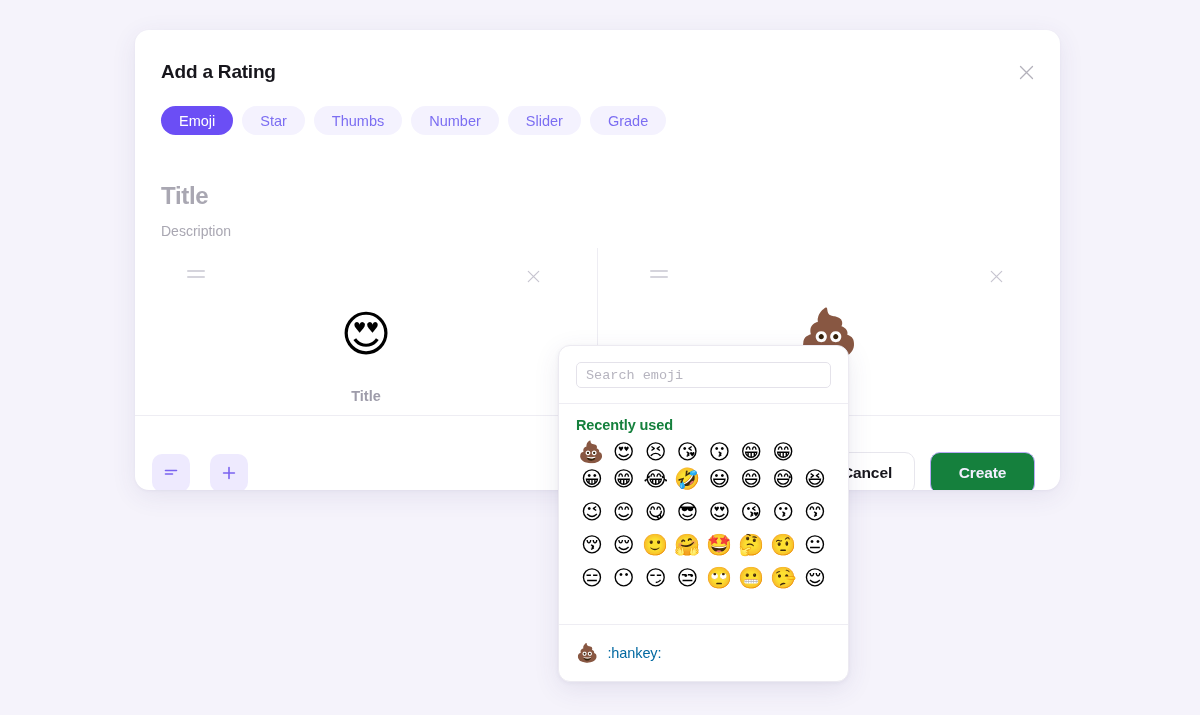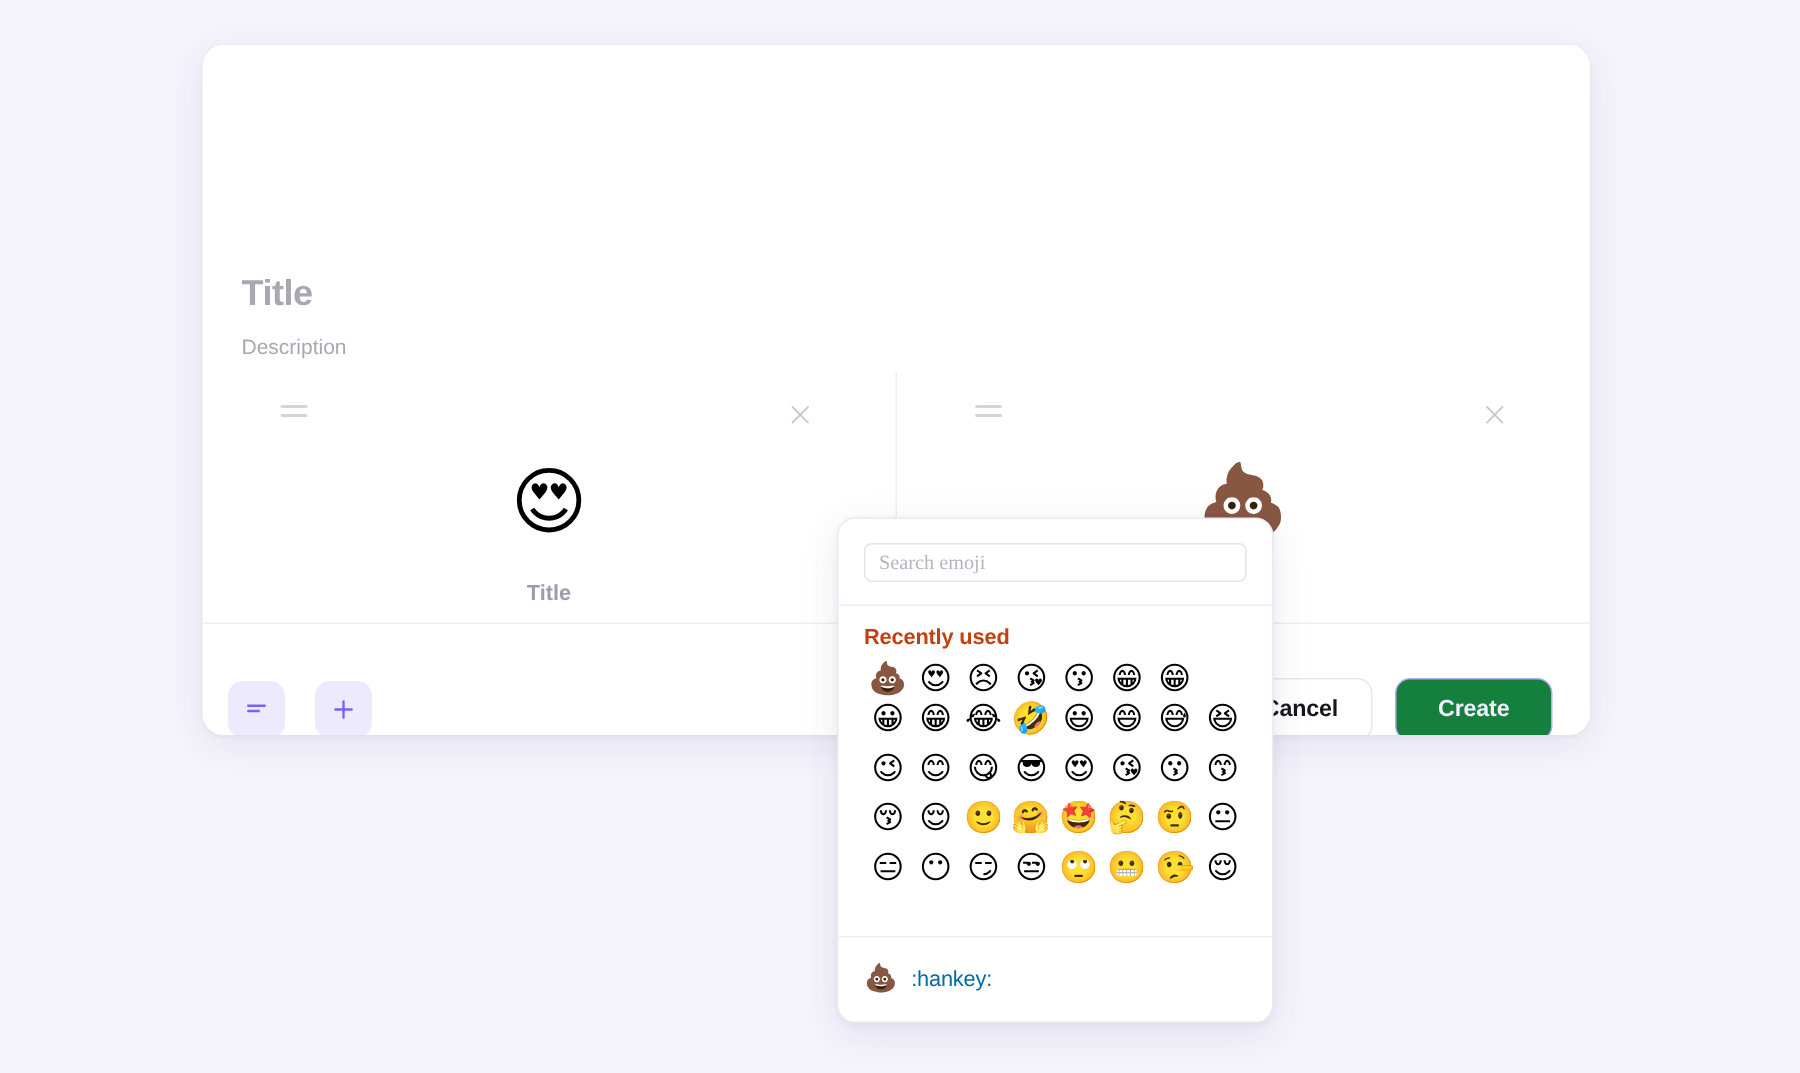--- a/index.html
+++ b/index.html
@@ -221,37 +221,37 @@
     padding: 16px 17px 15px 17px;
     border-bottom: 1px solid #eeedf3;
   }
   .picker-search {
     width: 100%;
     height: 26px;
     border: 1px solid #e4e2ea;
     border-radius: 5px;
     padding: 0 9px;
     font-size: 13.5px;
-    font-family: Liberation Serif, serif;
+    font-family: Liberation Mono, monospace;
     color: #3d3b47;
     outline: none;
     background: #fff;
   }
   .picker-search::placeholder { color: #b6b4bf; }
 
   .picker-body {
     flex: 1 1 auto;
     overflow: hidden;
     padding: 0 17px;
     position: relative;
   }
   .picker-section-title {
     font-size: 14.5px;
     font-weight: bold;
-    color: #c2410c;
+    color: #15803d;
     margin: 13px 0 6px 0;
     letter-spacing: -0.1px;
   }
   .emoji-grid {
     display: grid;
     grid-template-columns: repeat(8, 1fr);
     row-gap: 6px;
   }
   .emoji-grid.recent {
     grid-template-columns: repeat(8, 1fr);
@@ -282,21 +282,37 @@
     font-size: 14.5px;
     color: #0369a1;
     letter-spacing: -0.1px;
   }
 </style>
 </head>
 <body>
 
 <div class="dialog">
 
-
+  <div class="dialog-header">
+    <div class="dialog-title">Add a Rating</div>
+    <div class="close-btn">
+      <svg width="15" height="15" viewBox="0 0 15 15" fill="none" aria-hidden="true">
+        <path d="M1.5 1.5 L13.5 13.5 M13.5 1.5 L1.5 13.5" stroke="currentColor" stroke-width="1.3" stroke-linecap="round"></path>
+      </svg>
+    </div>
+  </div>
+
+  <div class="tabs">
+    <button class="tab active">Emoji</button>
+    <button class="tab">Star</button>
+    <button class="tab">Thumbs</button>
+    <button class="tab">Number</button>
+    <button class="tab">Slider</button>
+    <button class="tab">Grade</button>
+  </div>
 
   <div class="rating-title">Title</div>
   <div class="rating-desc">Description</div>
 
   <div class="options-row">
 
     <div class="option-card">
       <div class="drag-handle">
         <i></i>
           <i></i>

